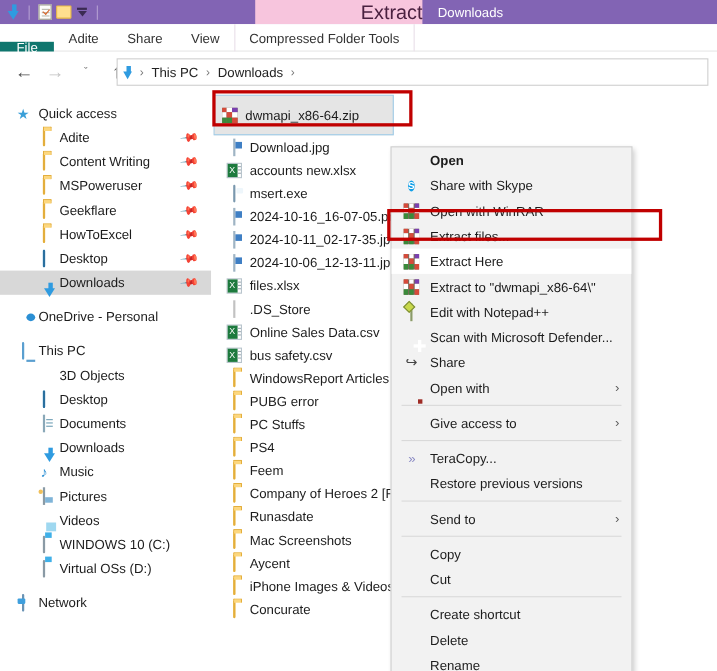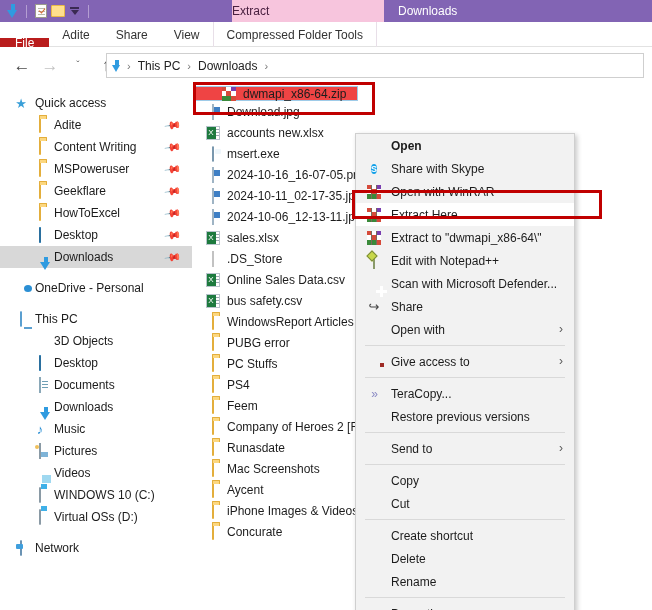--- a/index.html
+++ b/index.html
@@ -38,40 +38,40 @@
   }
   .fold-icon { width: 14px; height: 12px; background: #ffdf8e; border: 1px solid #e8b947; border-radius: 1px; }
   .chev-down { width: 0; height: 0; border-left: 4px solid transparent; border-right: 4px solid transparent; border-top: 5px solid #3a2a52; }
   .chev-bar { width: 9px; height: 1.5px; background: #3a2a52; margin-bottom: 1px; }
 
   .ctx-tabband {
     position: absolute; left: 232px; top: 0; width: 152px; height: 22px;
     background: #f7c5dd;
   }
   .ctx-tabband span {
-    display: block; text-align: left; line-height: 22px;
-    font-size: 12px; color: #4a2040;
+    display: block; text-align: right; line-height: 22px;
+    font-size: 18px; color: #4a2040;
   }
   .win-title {
     position: absolute; left: 398px; top: 0; height: 22px; line-height: 22px;
     font-size: 12px; color: #ffffff;
   }
 
   
   .ribbon {
     position: absolute; left: 0; top: 22px; width: 652px; height: 25px;
     background: #ffffff;
     border-bottom: 1px solid #e2e2e2;
   }
   .ribbon .tabs { display: flex; height: 25px; align-items: stretch; }
   .rtab {
     display: flex; align-items: center; padding: 0 13px;
     font-size: 12px; color: #333333; white-space: nowrap;
   }
-  .rtab.file { background: #b91c1c; color: #ffffff; padding: 0 15px; margin-top: 16px; }
+  .rtab.file { background: #0f766e; color: #ffffff; padding: 0 15px; margin-top: 16px; }
   .rtab.ctxgroup { border-left: 1px solid #e8dfe8; }
   .ribbon .tail {
     flex: 1; border-left: 1px solid #e8dfe8;
   }
 
   
   .navbar { position: absolute; left: 0; top: 47px; width: 652px; height: 37px; background: #ffffff; }
   .navbtns { position: absolute; left: 8px; top: 0; height: 37px; display: flex; align-items: center; }
   .navbtn { width: 28px; height: 30px; display: flex; align-items: center; justify-content: center; }
   .arrowglyph { font-size: 17px; line-height: 1; color: #4a4a4a; }
@@ -140,21 +140,21 @@
 
   
   .filelist {
     position: absolute; left: 194px; top: 86px; width: 458px; height: 524px;
     background: #ffffff; overflow: hidden;
   }
   .frow {
     height: 21px; display: flex; align-items: center;
     font-size: 12px; color: #1c1c1c; white-space: nowrap; padding-left: 9px;
   }
-  .frow.sel { background: #ef4444; border: 1px solid #9ecbe8; height: 15px; padding-left: 24px; width: 164px; }
+  .frow.sel { background: #e5e5e5; border: 1px solid #9ecbe8; height: 37px; padding-left: 4px; width: 164px; }
   .frow .fico { width: 19px; height: 16px; display: flex; align-items: center; justify-content: center; margin-right: 5px; flex: 0 0 19px; }
 
   
   .ic-zip { width: 14px; height: 14px; display: grid; grid-template-columns: 1fr 1fr 1fr; grid-template-rows: 1fr 1fr 1fr; gap: 0.5px; background: #7a6a5a; }
   .ic-zip s { display: block; }
   .ic-zip s:nth-child(1){background:#d64a3a}.ic-zip s:nth-child(2){background:#ffffff}.ic-zip s:nth-child(3){background:#7a3fb0}
   .ic-zip s:nth-child(4){background:#ffffff}.ic-zip s:nth-child(5){background:#d64a3a}.ic-zip s:nth-child(6){background:#ffffff}
   .ic-zip s:nth-child(7){background:#3a8a3a}.ic-zip s:nth-child(8){background:#3a8a3a}.ic-zip s:nth-child(9){background:#d64a3a}
   .ic-img { width: 11px; height: 14px; background: #ffffff; border: 1px solid #9fb4c4; position: relative; }
   .ic-img:after { content:""; position: absolute; left: 1.5px; top: 2px; width: 6px; height: 6px; background: #3f7fc4; }
@@ -469,21 +469,21 @@
       </div>
       <div class="frow">
         <span class="fico">
           <span>
             <span class="ic-xls">
               <span class="g">X</span>
               <span class="l"></span>
             </span>
           </span>
         </span>
-        <span>sales.xlsx</span>
+        <span>files.xlsx</span>
       </div>
       <div class="frow">
         <span class="fico">
           <span><span class="ic-plain"></span></span>
         </span>
         <span>.DS_Store</span>
       </div>
       <div class="frow">
         <span class="fico">
           <span>
@@ -596,20 +596,38 @@
               <s></s>
               <s></s>
               <s></s>
               <s></s>
               <s></s>
             </span>
           </span>
         </span>
         <span class="mlabel">Open with WinRAR</span>
       </div>
+      <div class="mi">
+        <span class="micon">
+          <span>
+            <span class="ic-zip">
+              <s></s>
+              <s></s>
+              <s></s>
+              <s></s>
+              <s></s>
+              <s></s>
+              <s></s>
+              <s></s>
+              <s></s>
+            </span>
+          </span>
+        </span>
+        <span class="mlabel">Extract files...</span>
+      </div>
       <div class="mi hl">
         <span class="micon">
           <span>
             <span class="ic-zip">
               <s></s>
               <s></s>
               <s></s>
               <s></s>
               <s></s>
               <s></s>

